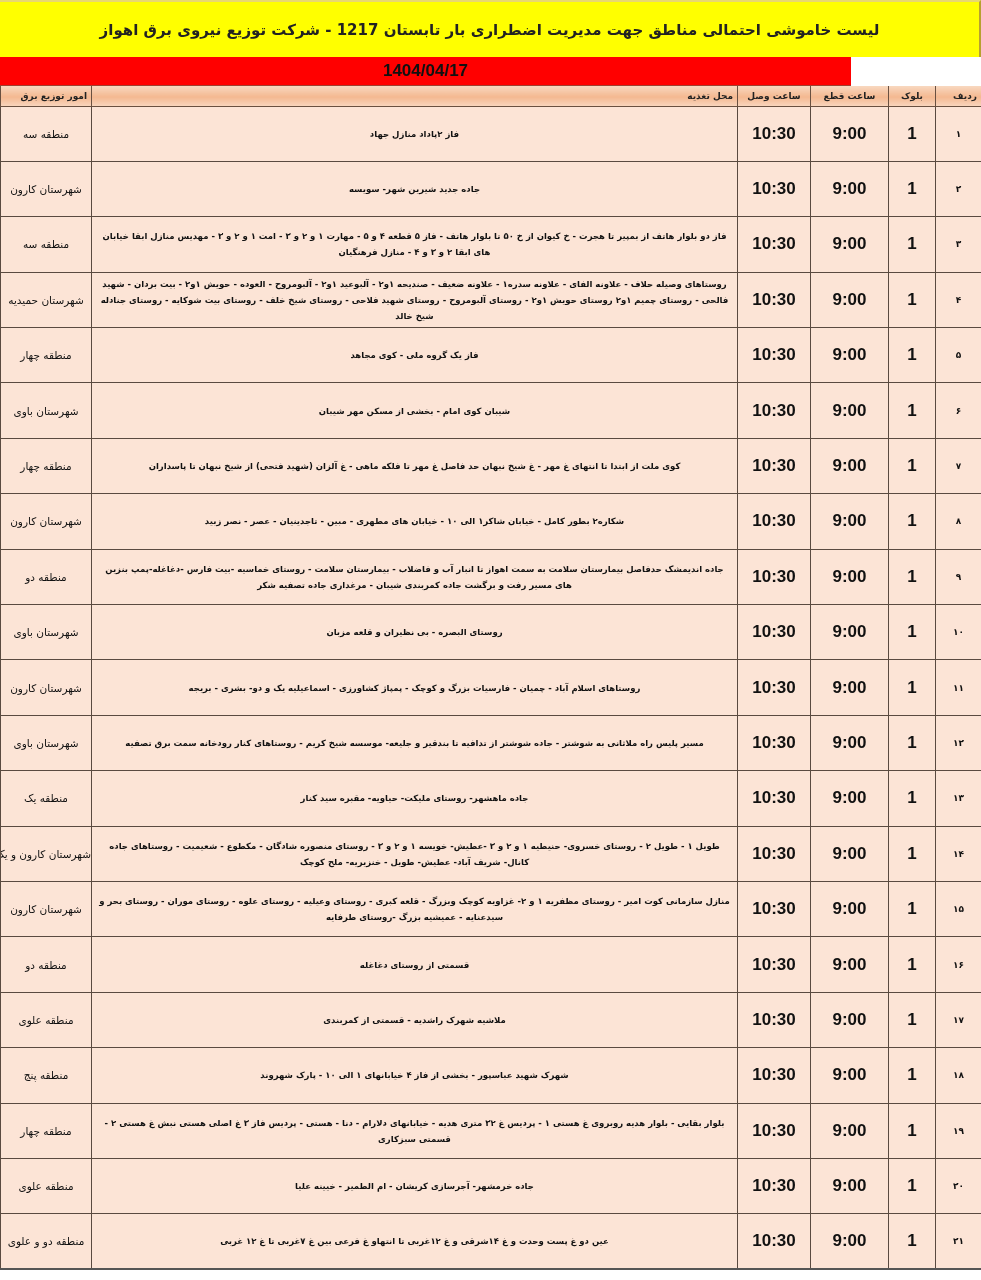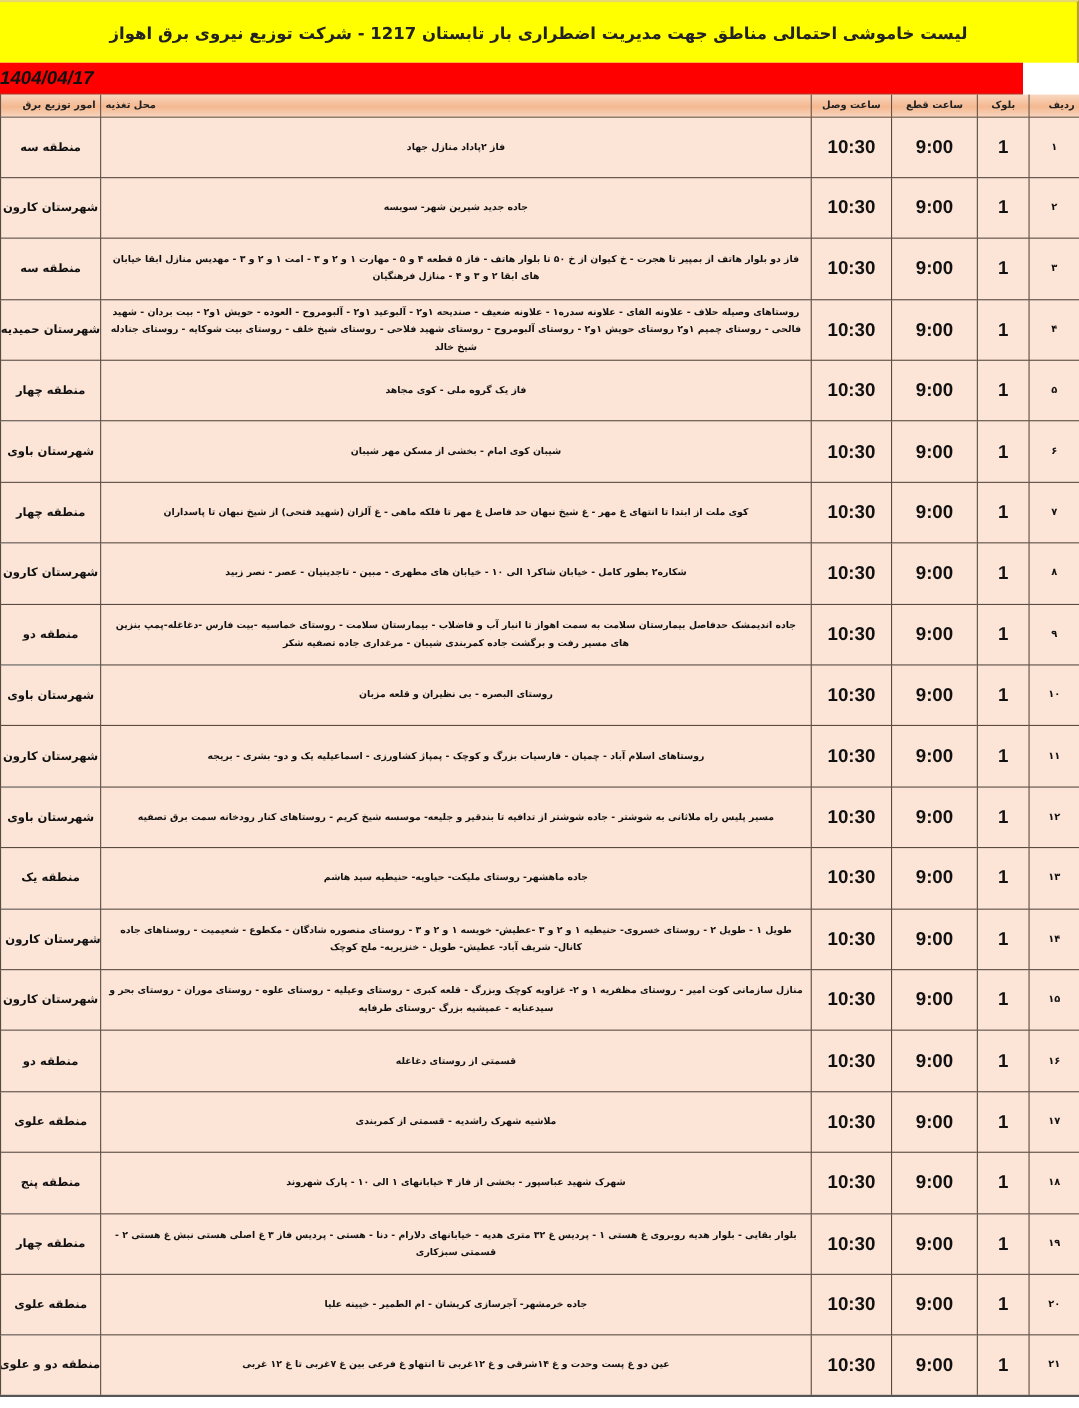--- a/index.html
+++ b/index.html
@@ -10,56 +10,56 @@
       position: absolute; left: 0; top: 0; width: 981px; height: 57px;
       background: #ffff00;
       border-top: 2px solid #e8d870;
       border-right: 2px solid #b8a030;
       display: flex; align-items: center; justify-content: center;
       direction: rtl;
     }
     .title-band span { font-size: 15px; font-weight: bold; color: #222; }
 
     .date-band {
-      position: absolute; left: 0; top: 57px; width: 930px; height: 29px;
+      position: absolute; left: 0; top: 57px; width: 851px; height: 29px;
       background: #ff0000;
       border-bottom: 1px solid #a04030;
-      display: flex; align-items: center;  font-style: italic;
+      display: flex; align-items: center; justify-content: center;
     }
     .date-band span { font-family: "Liberation Sans", sans-serif; font-size: 17px; font-weight: bold; color: #111; }
 
     table.sched {
       position: absolute; left: 0; top: 86px; width: 981px;
       border-collapse: collapse; table-layout: fixed;
       direction: rtl;
       border-bottom: 2px solid #555;
     }
     table.sched th {
       height: 20px;
       background: linear-gradient(to bottom, #f8d8c0 0%, #f4b890 55%, #f8d4bc 100%);
       border-right: 1px solid #6a5040; border-left: 1px solid #6a5040;
       border-bottom: 1px solid #6a5040;
       font-size: 9px; font-weight: bold; color: #222;
       padding: 0 4px;
     }
     table.sched th.h-row { text-align: right; margin-top: 32px; }
     table.sched th.h-region { text-align: right; }
-    table.sched th.h-loc { text-align: left; }
+    table.sched th.h-loc { text-align: right; }
     table.sched td {
       height: 55.4px;
       background: #fce4d6;
       border: 1px solid #5a4a40;
       text-align: center; vertical-align: middle;
       color: #111;
     }
     td.c-row { font-size: 9px; font-weight: bold; }
     td.c-block { font-family: "Liberation Sans", sans-serif; font-size: 17px; font-weight: bold; }
     td.c-cut, td.c-con { font-family: "Liberation Sans", sans-serif; font-size: 17px; font-weight: bold; }
     td.c-loc { font-size: 8.5px; font-weight: bold; line-height: 16px; padding: 0 6px; }
-    td.c-region { font-size: 10.5px; font-weight: bold; white-space: nowrap; overflow: hidden; direction: rtl; text-align: center; }
+    td.c-region { font-size: 10.5px; font-weight: normal; white-space: nowrap; overflow: hidden; direction: rtl; text-align: center; }
   </style>
 </head>
 <body>
 
 <div class="title-band">
   <span>لیست خاموشی احتمالی مناطق جهت مدیریت اضطراری بار تابستان 1217 - شرکت توزیع نیروی برق اهواز</span>
 </div>
 <div class="date-band">
   <span>1404/04/17</span>
 </div>
@@ -178,21 +178,21 @@
         <td class="c-cut">9:00</td>
         <td class="c-con">10:30</td>
         <td class="c-loc">مسیر پلیس راه ملاثانی به شوشتر - جاده شوشتر از تدافیه تا بندقیر و جلیعه- موسسه شیخ کریم - روستاهای کنار رودخانه سمت برق تصفیه</td>
         <td class="c-region">شهرستان باوی</td>
       </tr>
       <tr>
         <td class="c-row">۱۳</td>
         <td class="c-block">1</td>
         <td class="c-cut">9:00</td>
         <td class="c-con">10:30</td>
-        <td class="c-loc">جاده ماهشهر- روستای ملیکت- حیاویه- حنیطیه سید هاشم</td>
+        <td class="c-loc">جاده ماهشهر- روستای ملیکت- حیاویه- مقبره سید کنار</td>
         <td class="c-region">منطقه یک</td>
       </tr>
       <tr>
         <td class="c-row">۱۴</td>
         <td class="c-block">1</td>
         <td class="c-cut">9:00</td>
         <td class="c-con">10:30</td>
         <td class="c-loc">طویل ۱ - طویل ۲ - روستای خسروی- حنیطیه ۱ و ۲ و ۳ -عطیش- خویسه ۱ و ۲ و ۳ - روستای منصوره شادگان - مکطوع - شعیمیت - روستاهای جاده کانال- شریف آباد- عطیش- طویل - خنزیریه- ملح کوچک</td>
         <td class="c-region">شهرستان کارون و یک</td>
       </tr>

